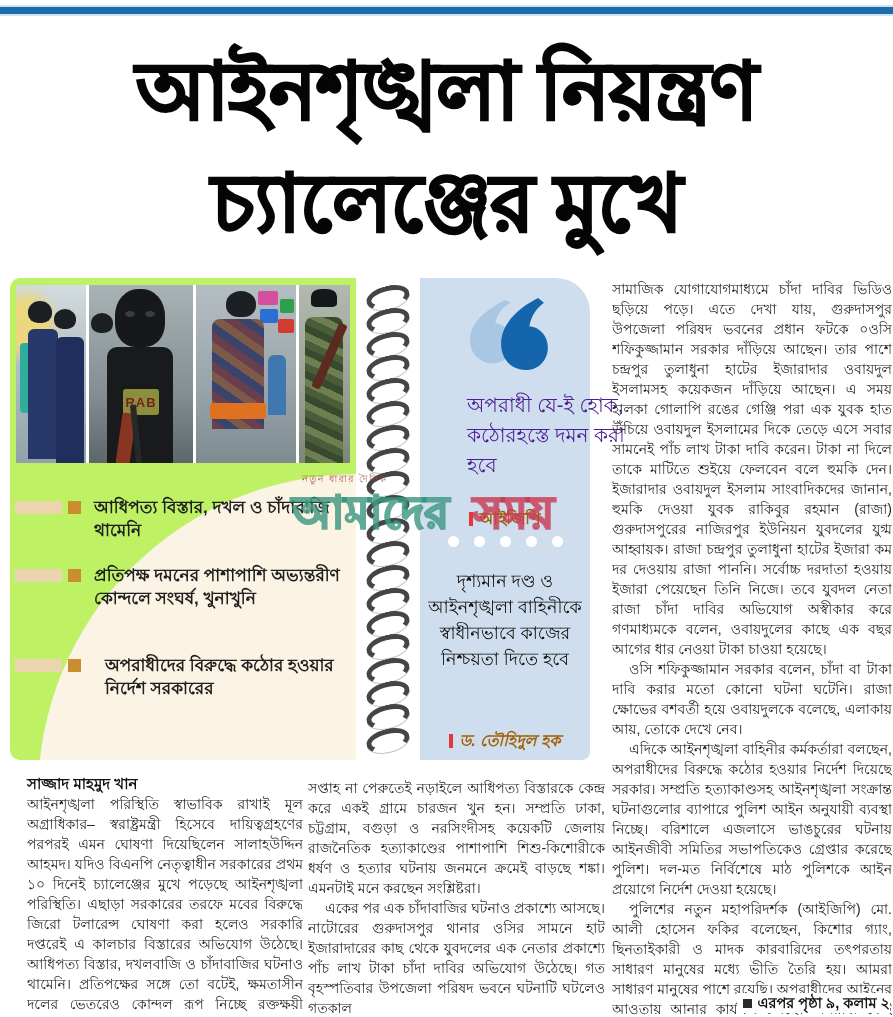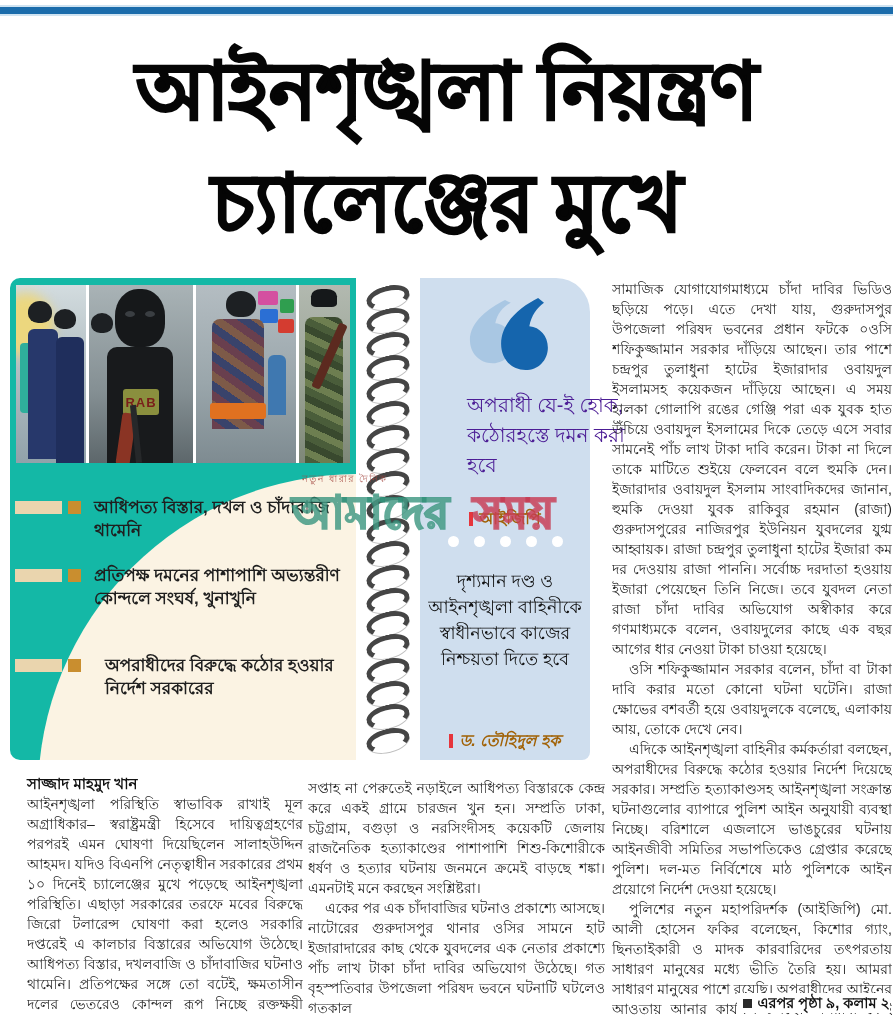--- a/index.html
+++ b/index.html
@@ -11,21 +11,21 @@
   .top-rule .lt{height:2px;background:#cfe3f1;}
   .top-rule .mid{height:7px;background:#1b6cab;}
 
   
   .headline{position:absolute;left:20px;top:36px;width:853px;text-align:center;
             font-weight:bold;color:#050505;line-height:112px;font-size:80px;
             -webkit-text-stroke:2px #050505;letter-spacing:-1px;}
 
   
   .infobox{position:absolute;left:10px;top:278px;width:346px;height:482px;
-           background:#14b8a6;border-radius:10px 0 0 10px;overflow:hidden;}
+           background:#bef264;border-radius:10px 0 0 10px;overflow:hidden;}
   .infobox .glow{position:absolute;left:28px;top:196px;width:640px;height:640px;
                  border-radius:50%;background:#fbf3e3;}
   .lead-photo{position:absolute;left:6px;top:7px;width:334px;height:178px;background:#fff;overflow:hidden;}
   .panel{position:absolute;top:0;bottom:0;overflow:hidden;}
   .panel.p1{left:0;width:70px;background:linear-gradient(180deg,#d3dcdf,#b6c2c6 40%,#91a2aa);}
   .panel.p2{left:73px;width:104px;background:linear-gradient(180deg,#a9b3b6,#848f93 60%,#5d676b);}
   .panel.p3{left:180px;width:100px;background:linear-gradient(180deg,#b4bdc2,#9aa6ab 55%,#7e8b91);}
   .panel.p4{left:283px;width:51px;background:linear-gradient(180deg,#b2b9b0,#9aa394 55%,#7d8777);}
   .shape{position:absolute;}
   .blur-sun{left:-18px;top:8px;width:56px;height:64px;border-radius:50%;background:#ecd77e;filter:blur(6px);}

